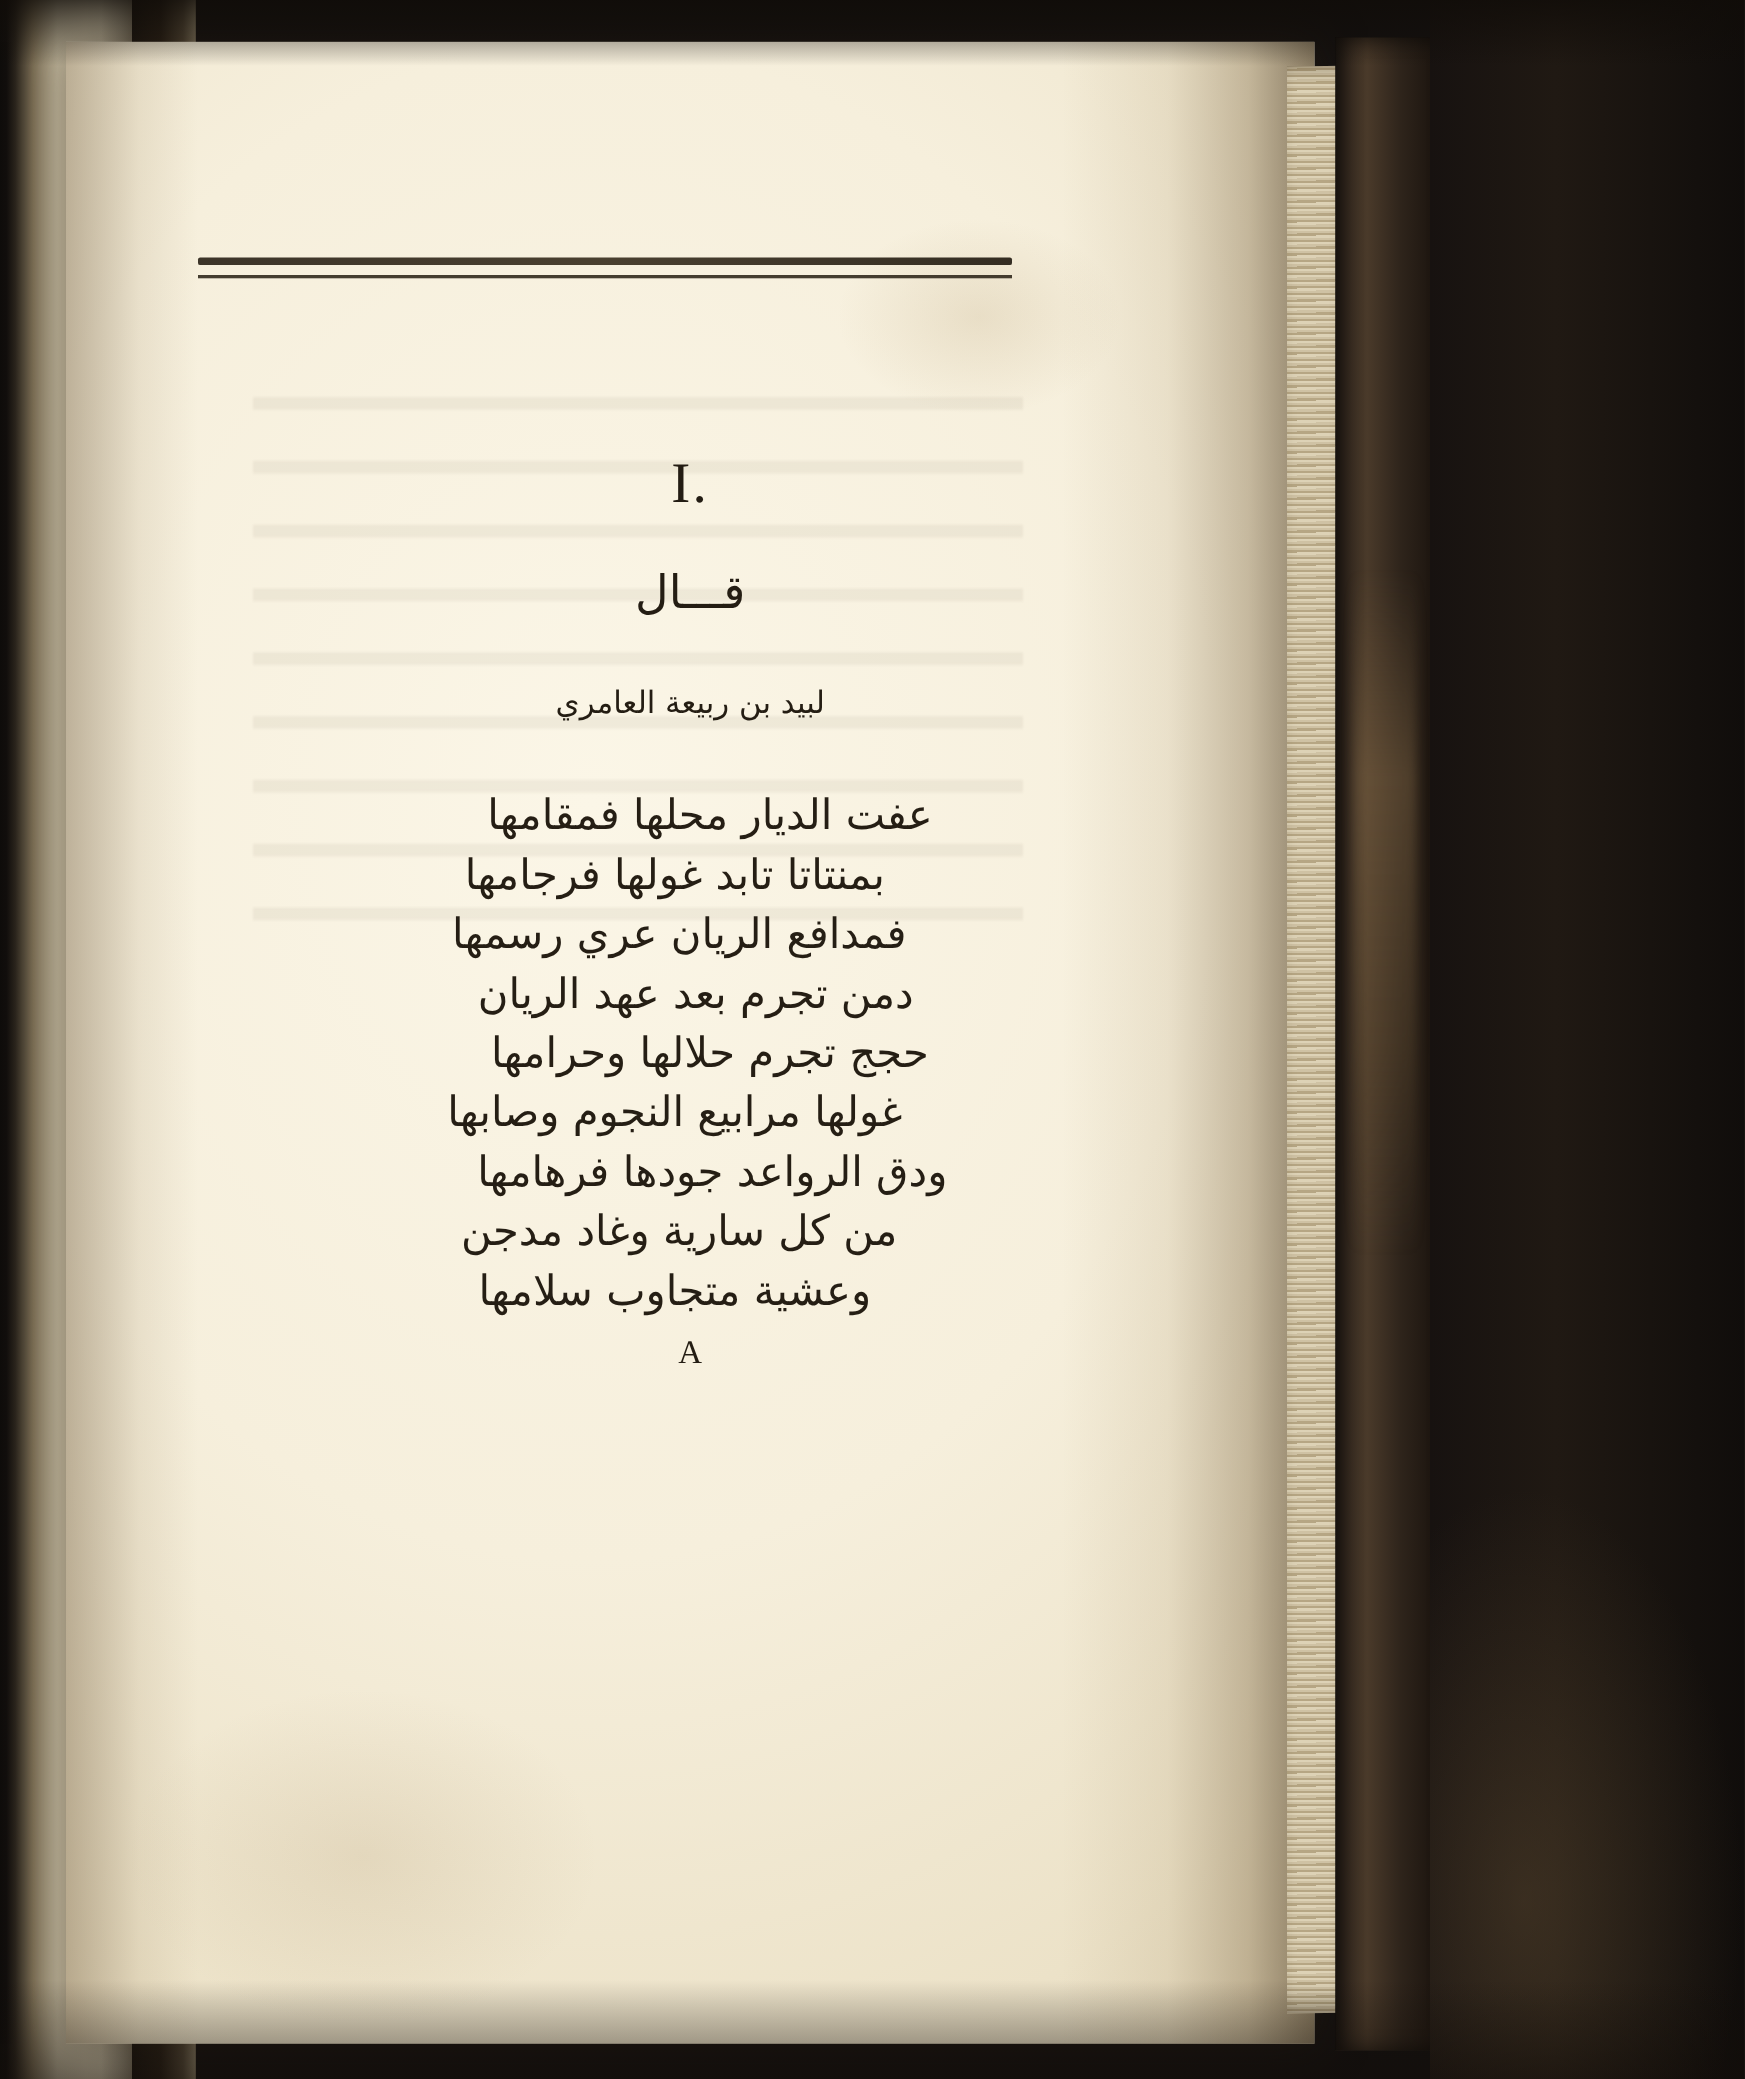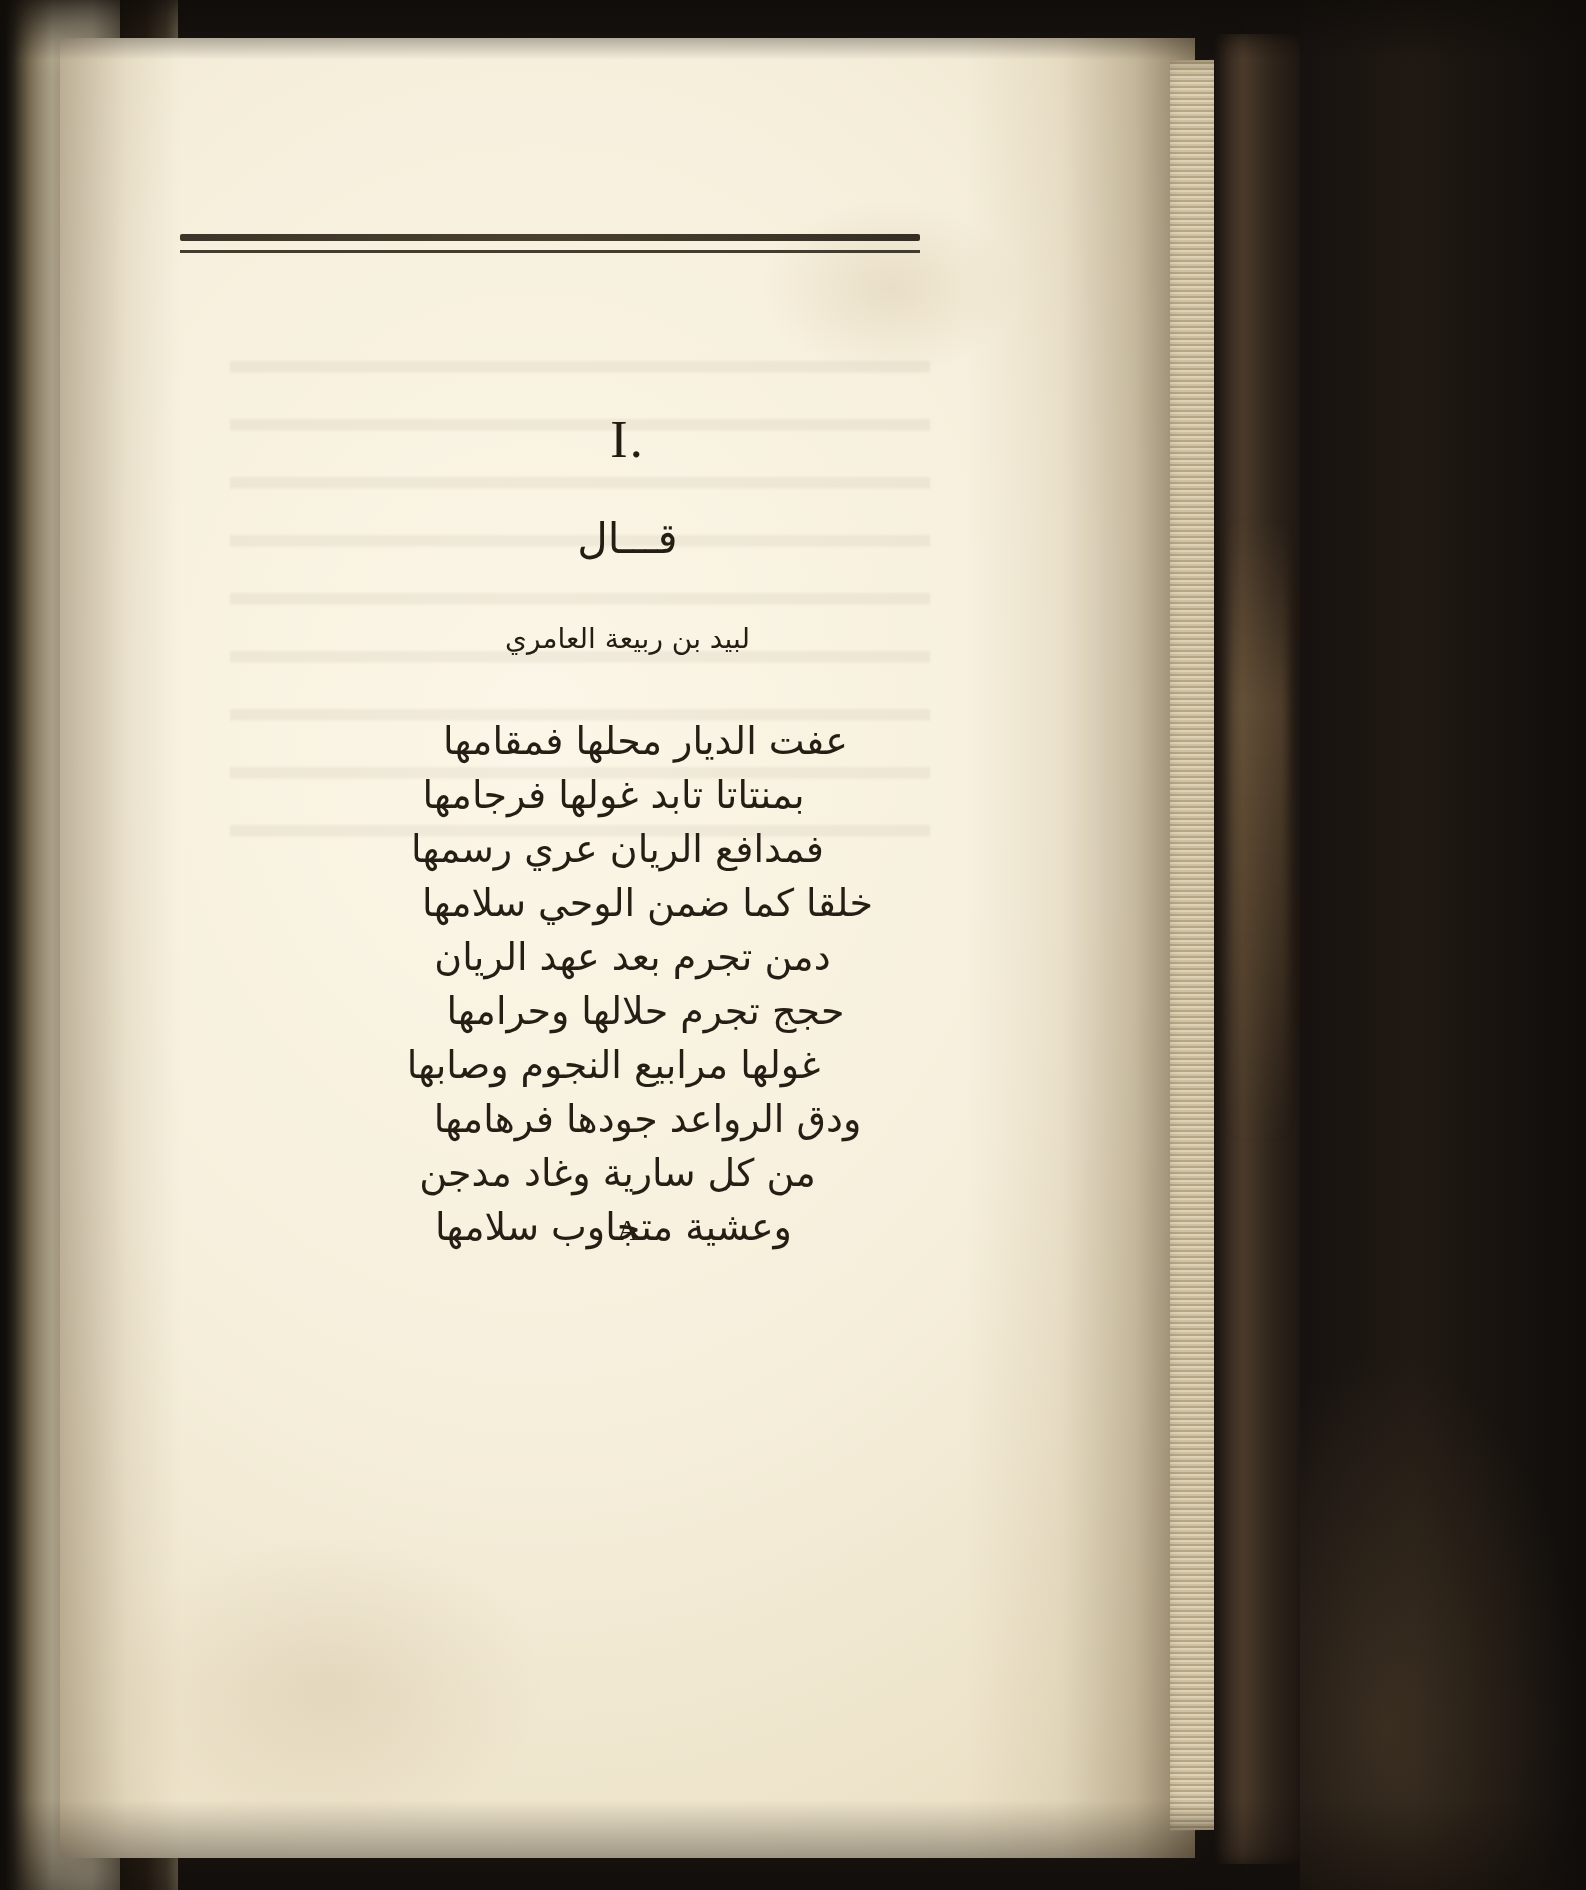--- a/index.html
+++ b/index.html
@@ -322,21 +322,20 @@
       <div class="section-number">I.</div>
 
       <div class="arabic qala">قـــال</div>
 
       <div class="arabic author">لبيد بن ربيعة العامري</div>
 
       <div class="verses">
         <div class="verse-line indent-a">عفت الديار محلها فمقامها</div>
         <div class="verse-line indent-b">بمنتاتا تابد غولها فرجامها</div>
         <div class="verse-line indent-c">فمدافع الريان عري رسمها</div>
-        <div class="verse-line indent-d">خلقا كما ضمن الوحي سلامها</div>
         <div class="verse-line indent-e">دمن تجرم بعد عهد الريان</div>
         <div class="verse-line indent-a">حجج تجرم حلالها وحرامها</div>
         <div class="verse-line indent-b">غولها مرابيع النجوم وصابها</div>
         <div class="verse-line indent-d">ودق الرواعد جودها فرهامها</div>
         <div class="verse-line indent-c">من كل سارية وغاد مدجن</div>
         <div class="verse-line indent-b">وعشية متجاوب سلامها</div>
       </div>
 
       <div class="signature">A</div>
 

